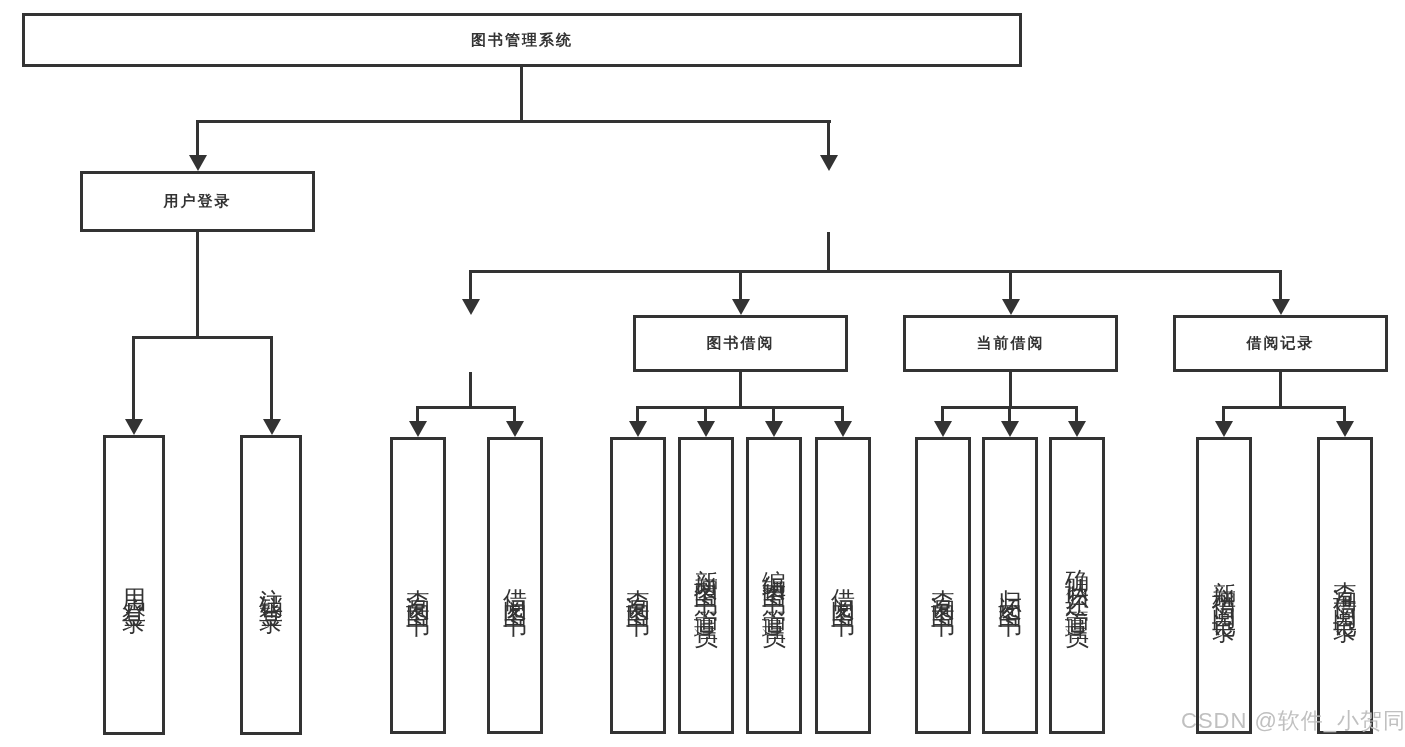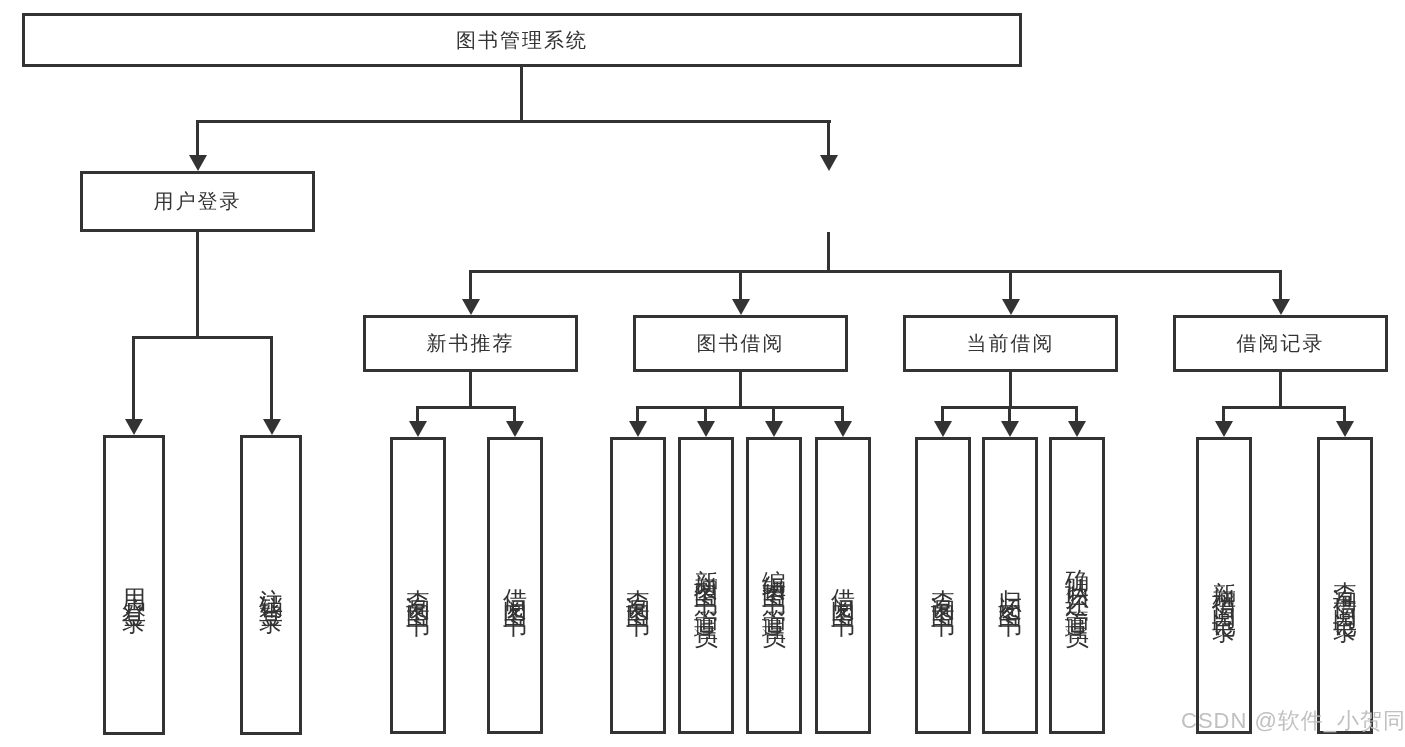--- a/index.html
+++ b/index.html
@@ -8,21 +8,21 @@
     background:var(--background,#ffffff);
     font-family:"Liberation Sans",sans-serif;
     color:var(--text,#333333);
   }
   .box{
     position:absolute;box-sizing:border-box;
     border:3px solid var(--line,#333333);
     background:#ffffff;
     display:flex;align-items:center;justify-content:center;
   }
-  .hbox span{font-size:20px;letter-spacing:2px;font-weight:400;}
+  .hbox span{font-size:15px;letter-spacing:2px;font-weight:700;}
   .vbox span{
     writing-mode:vertical-rl;text-orientation:mixed;
     font-size:24px;letter-spacing:8px;line-height:1;
   }
   .line{position:absolute;background:var(--line,#333333);}
   .line.h{height:3px;}
   .line.v{width:3px;}
   .drop{position:absolute;width:3px;background:var(--line,#333333);}
   .drop::after{
     content:"";position:absolute;top:100%;left:50%;
@@ -55,23 +55,20 @@
     <span>用户登录</span>
   </div>
 
   <div class="line v" style="left:827px;top:232px;height:41px"></div>
   <div class="line h" style="left:469px;top:270px;width:813px"></div>
   <div class="drop" style="left:469px;top:270px;height:29px"></div>
   <div class="drop" style="left:739px;top:270px;height:29px"></div>
   <div class="drop" style="left:1009px;top:270px;height:29px"></div>
   <div class="drop" style="left:1279px;top:270px;height:29px"></div>
 
-  <div class="box hbox" style="left:363px;top:315px;width:215px;height:57px">
-    <span>新书推荐</span>
-  </div>
   <div class="box hbox" style="left:903px;top:315px;width:215px;height:57px">
     <span>当前借阅</span>
   </div>
   <div class="box hbox" style="left:633px;top:315px;width:215px;height:57px">
     <span>图书借阅</span>
   </div>
   <div class="box hbox" style="left:1173px;top:315px;width:215px;height:57px">
     <span>借阅记录</span>
   </div>
 

